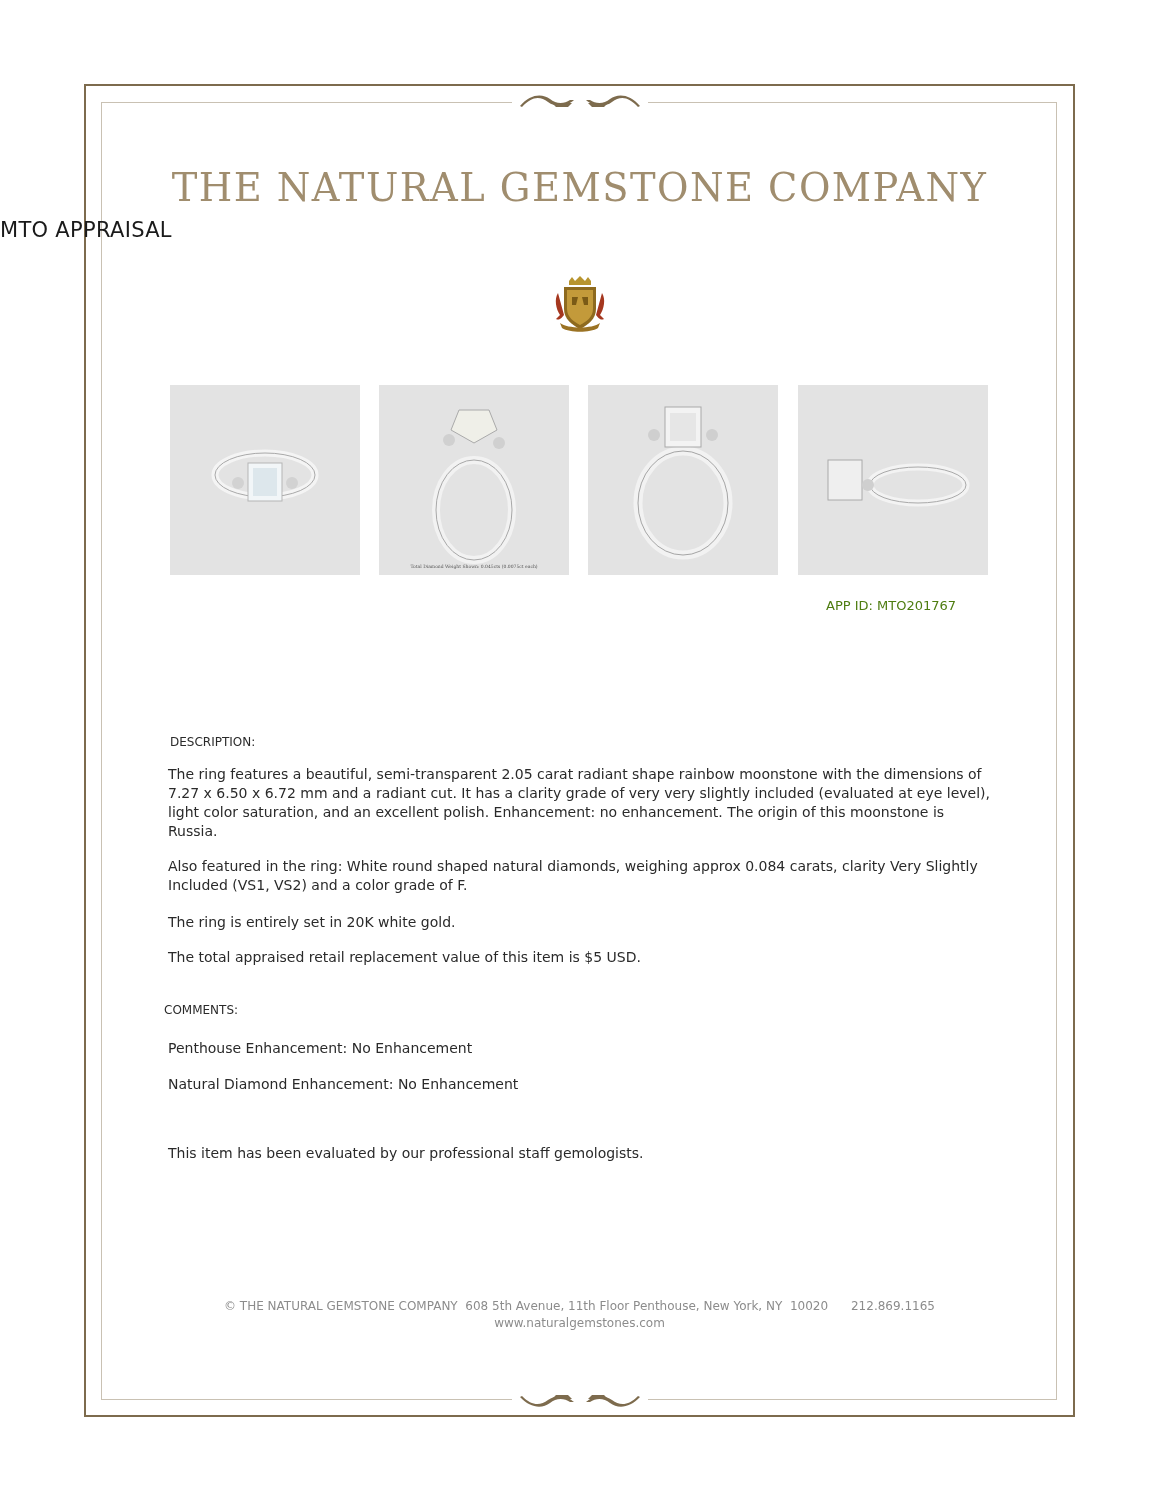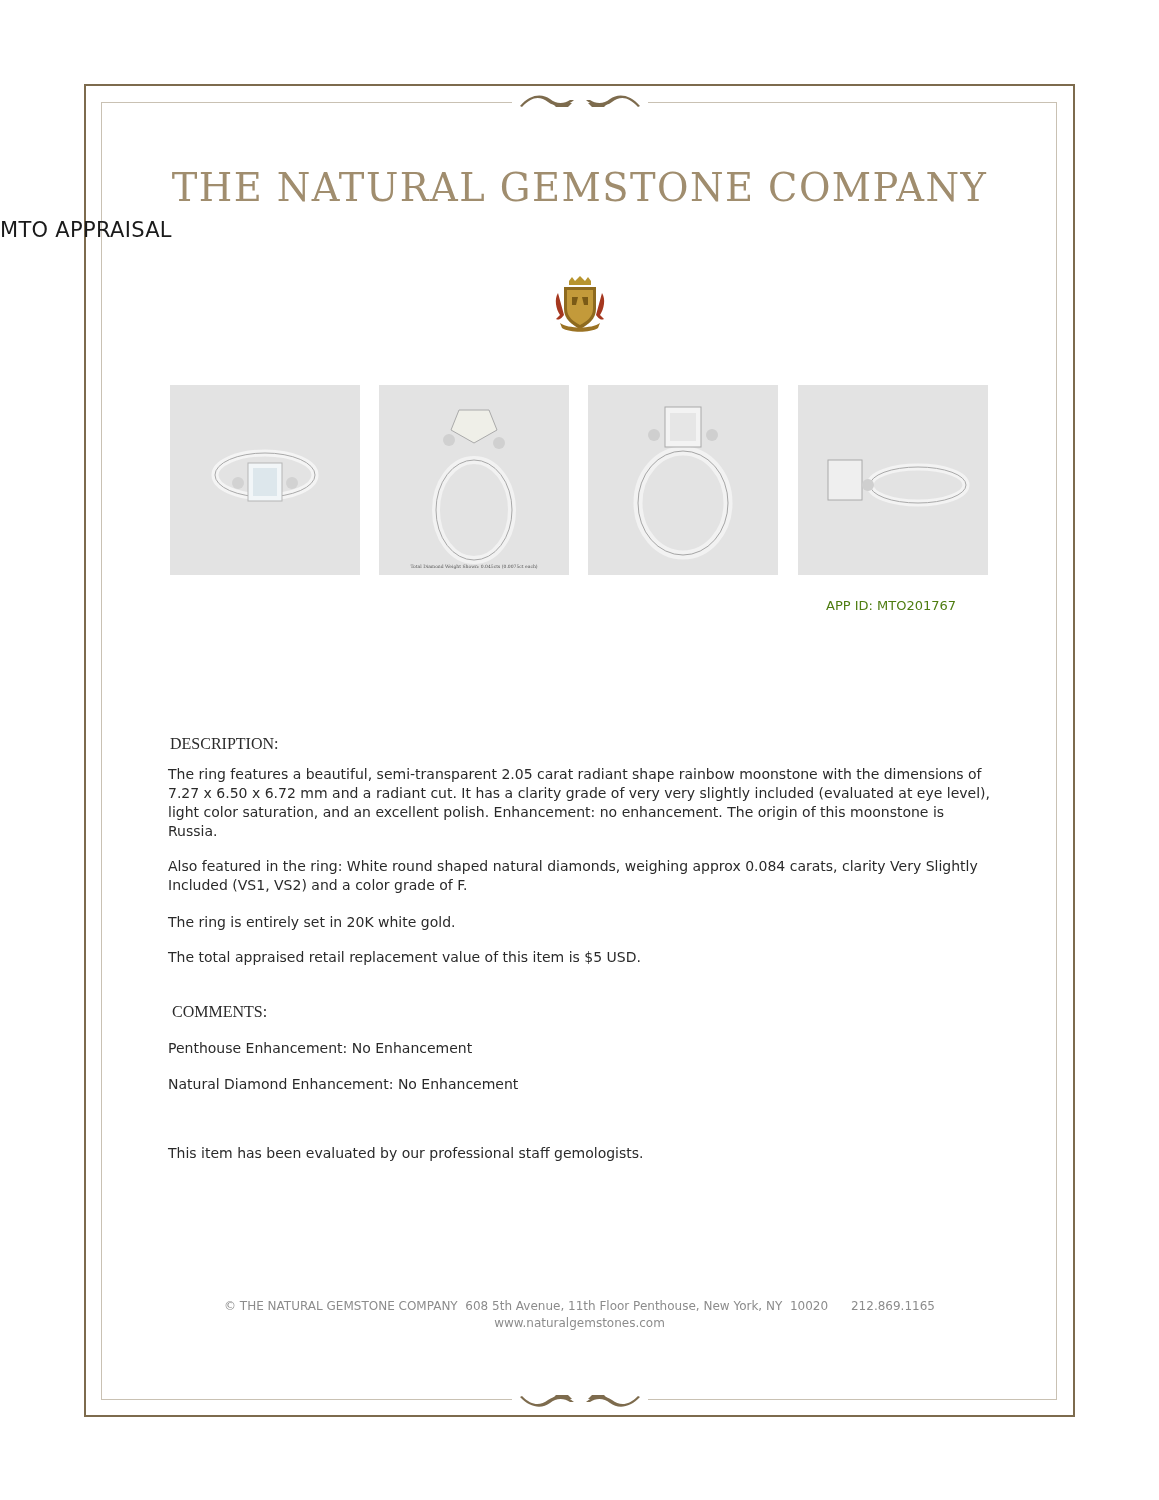--- a/index.html
+++ b/index.html
@@ -18,21 +18,21 @@
       color: #a08d6e; font-weight: normal; transform: scaleX(0.96); }
     .doc-subtitle { position: absolute; left: 0; width: 1159px; top: 218px; 
       font-size: 21px; color: #1a1a1a; letter-spacing: 0.3px; }
     .crest { position: absolute; left: 552px; top: 275px; width: 56px; height: 60px; }
     .gallery { position: absolute; top: 385px; left: 0; width: 1159px; height: 190px; }
     .photo { position: absolute; top: 0; width: 190px; height: 190px; background: #e3e3e3; overflow: hidden; }
     .photo svg { display: block; width: 190px; height: 190px; }
     .photo-caption { position: absolute; left: 0; right: 0; bottom: 6px; text-align: center;
       font-family: "DejaVu Serif", serif; font-size: 4.5px; color: #555; }
     .app-id { position: absolute; left: 826px; top: 598px; font-size: 13px; color: #4d7c0f; }
-    .section-label { position: absolute; left: 170px; font-size: 16px; color: #2a2a2a; font-family: Liberation Serif, serif; }
+    .section-label { position: absolute; left: 170px; font-size: 12px; color: #2a2a2a; }
     .para { position: absolute; left: 168px; width: 830px; font-size: 14px; line-height: 19px; color: #2a2a2a; }
     .footer-line { position: absolute; left: 0; width: 1159px; text-align: center; font-size: 12px; color: #8c8c8c; }
   </style>
 </head>
 <body>
 
 <div class="outer-frame"></div>
 <div class="inner-frame"></div>
 
 <div class="ornament top">
@@ -105,21 +105,21 @@
 </div>
 
 <div class="app-id">APP ID: MTO201767</div>
 
 <div class="section-label" style="top:735px;">DESCRIPTION:</div>
 <div class="para" style="top:765px;">The ring features a beautiful, semi-transparent 2.05 carat radiant shape rainbow moonstone with the dimensions of 7.27 x 6.50 x 6.72 mm and a radiant cut. It has a clarity grade of very very slightly included (evaluated at eye level), light color saturation, and an excellent polish. Enhancement: no enhancement. The origin of this moonstone is Russia.</div>
 <div class="para" style="top:857px;">Also featured in the ring: White round shaped natural diamonds, weighing approx 0.084 carats, clarity Very Slightly Included (VS1, VS2) and a color grade of F.</div>
 <div class="para" style="top:913px;">The ring is entirely set in 20K white gold.</div>
 <div class="para" style="top:948px;">The total appraised retail replacement value of this item is $5 USD.</div>
 
-<div class="section-label" style="top:1003px; left:172px;">COMMENTS:</div>
+<div class="section-label" style="top:1003px; left:164px;">COMMENTS:</div>
 <div class="para" style="top:1039px;">Penthouse Enhancement: No Enhancement</div>
 <div class="para" style="top:1075px;">Natural Diamond Enhancement: No Enhancement</div>
 <div class="para" style="top:1144px;">This item has been evaluated by our professional staff gemologists.</div>
 
 <div class="footer-line" style="top:1299px; white-space:pre;">© THE NATURAL GEMSTONE COMPANY  608 5th Avenue, 11th Floor Penthouse, New York, NY  10020      212.869.1165</div>
 <div class="footer-line" style="top:1316px;">www.naturalgemstones.com</div>
 
 <div class="ornament bottom">
   <svg viewBox="0 0 136 22">
     <path d="M10 8 C20 18, 28 18, 36 12 C44 6, 56 8, 62 14 L58 14 C52 10, 44 10, 38 15 C30 21, 18 20, 8 9 Z" fill="#7d6b4d"></path>

